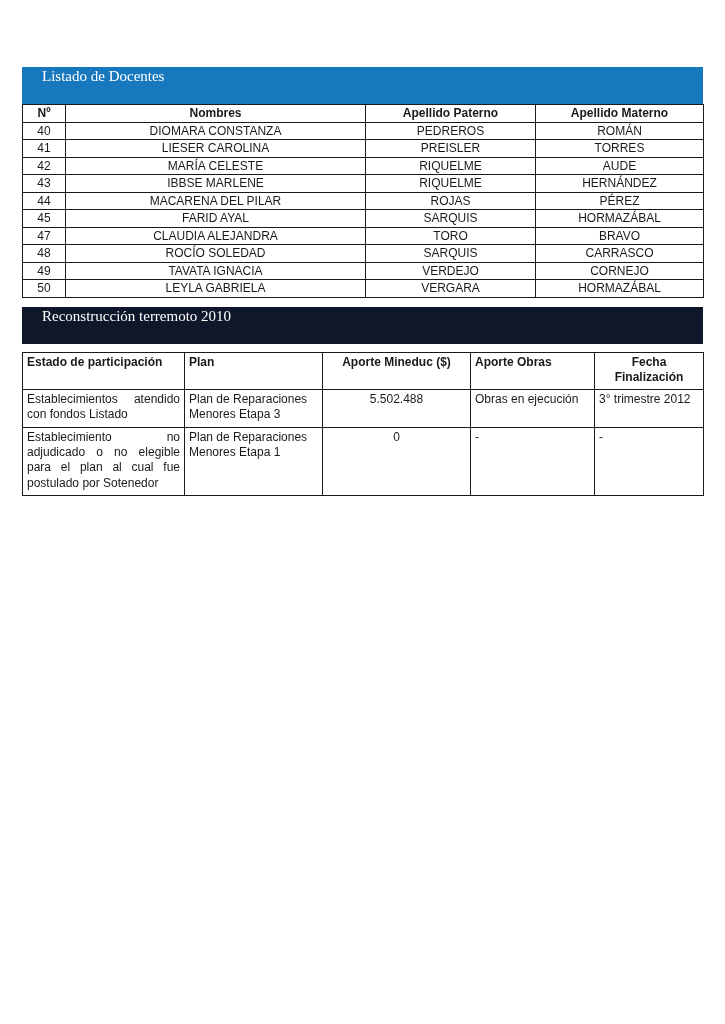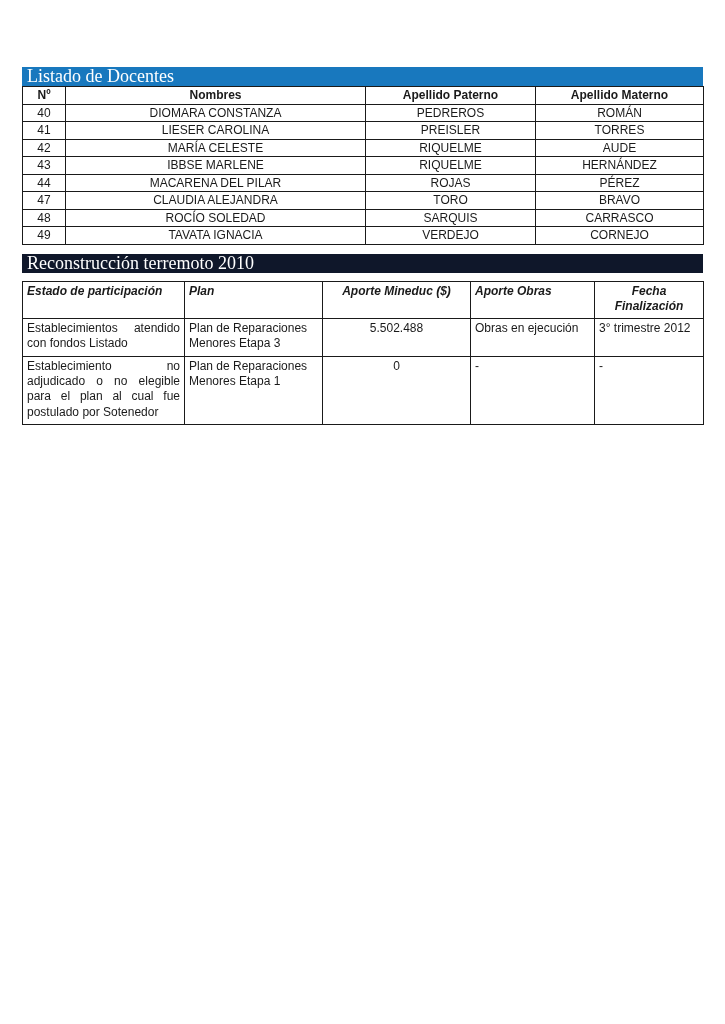--- a/index.html
+++ b/index.html
@@ -14,24 +14,24 @@
   }
   .content {
     position: absolute;
     left: 22px;
     top: 67px;
     width: 681px;
   }
   .titlebar {
     color: #ffffff;
     font-family: "Liberation Serif", serif;
-    font-size: 18px;
-    height: 19px;
+    font-size: 15px;
+    height: 37px;
     line-height: 19px;
-    padding-left: 5px;
+    padding-left: 20px;
     box-sizing: border-box;
     overflow: hidden;
   }
   .gap9 { height: 9px; }
   .gap8 { height: 8px; }
   table {
     border-collapse: collapse;
     width: 681px;
     table-layout: fixed;
     box-sizing: border-box;
@@ -53,21 +53,21 @@
   .t1 th { font-weight: bold; }
   
   .t2 th, .t2 td {
     vertical-align: top;
     padding: 2px 4px;
     line-height: 1.28;
   }
   .t2 th { font-weight: bold; text-align: left; }
   .t2 .center { text-align: center; margin-top: 31px; }
   .t2 .justify { text-align: justify; }
-  .t2 tr.hdr  { height: 37px; font-style: italic; }
+  .t2 tr.hdr  { height: 37px; }
   .t2 tr.r1   { height: 38px; }
   .t2 tr.r2   { height: 68px; }
 </style>
 </head>
 <body>
 
 <div class="page">
   <div class="content">
 
     <div class="titlebar" style="background: rgb(24, 120, 190); color: rgb(255, 255, 255);">
@@ -112,36 +112,48 @@
         <td>RIQUELME</td>
         <td>HERNÁNDEZ</td>
       </tr>
       <tr>
         <td>44</td>
         <td>MACARENA DEL PILAR</td>
         <td>ROJAS</td>
         <td>PÉREZ</td>
       </tr>
       <tr>
+        <td>45</td>
+        <td>FARID AYAL</td>
+        <td>SARQUIS</td>
+        <td>HORMAZÁBAL</td>
+      </tr>
+      <tr>
         <td>47</td>
         <td>CLAUDIA ALEJANDRA</td>
         <td>TORO</td>
         <td>BRAVO</td>
       </tr>
       <tr>
         <td>48</td>
         <td>ROCÍO SOLEDAD</td>
         <td>SARQUIS</td>
         <td>CARRASCO</td>
       </tr>
       <tr>
         <td>49</td>
         <td>TAVATA IGNACIA</td>
         <td>VERDEJO</td>
         <td>CORNEJO</td>
+      </tr>
+      <tr>
+        <td>50</td>
+        <td>LEYLA GABRIELA</td>
+        <td>VERGARA</td>
+        <td>HORMAZÁBAL</td>
       </tr>
     </tbody>
       </table>
 
     <div class="gap9"></div>
 
     <div class="titlebar" style="background: #0f172a; color: rgb(255, 255, 255);">
       <span>Reconstrucción terremoto 2010</span>
     </div>
 

